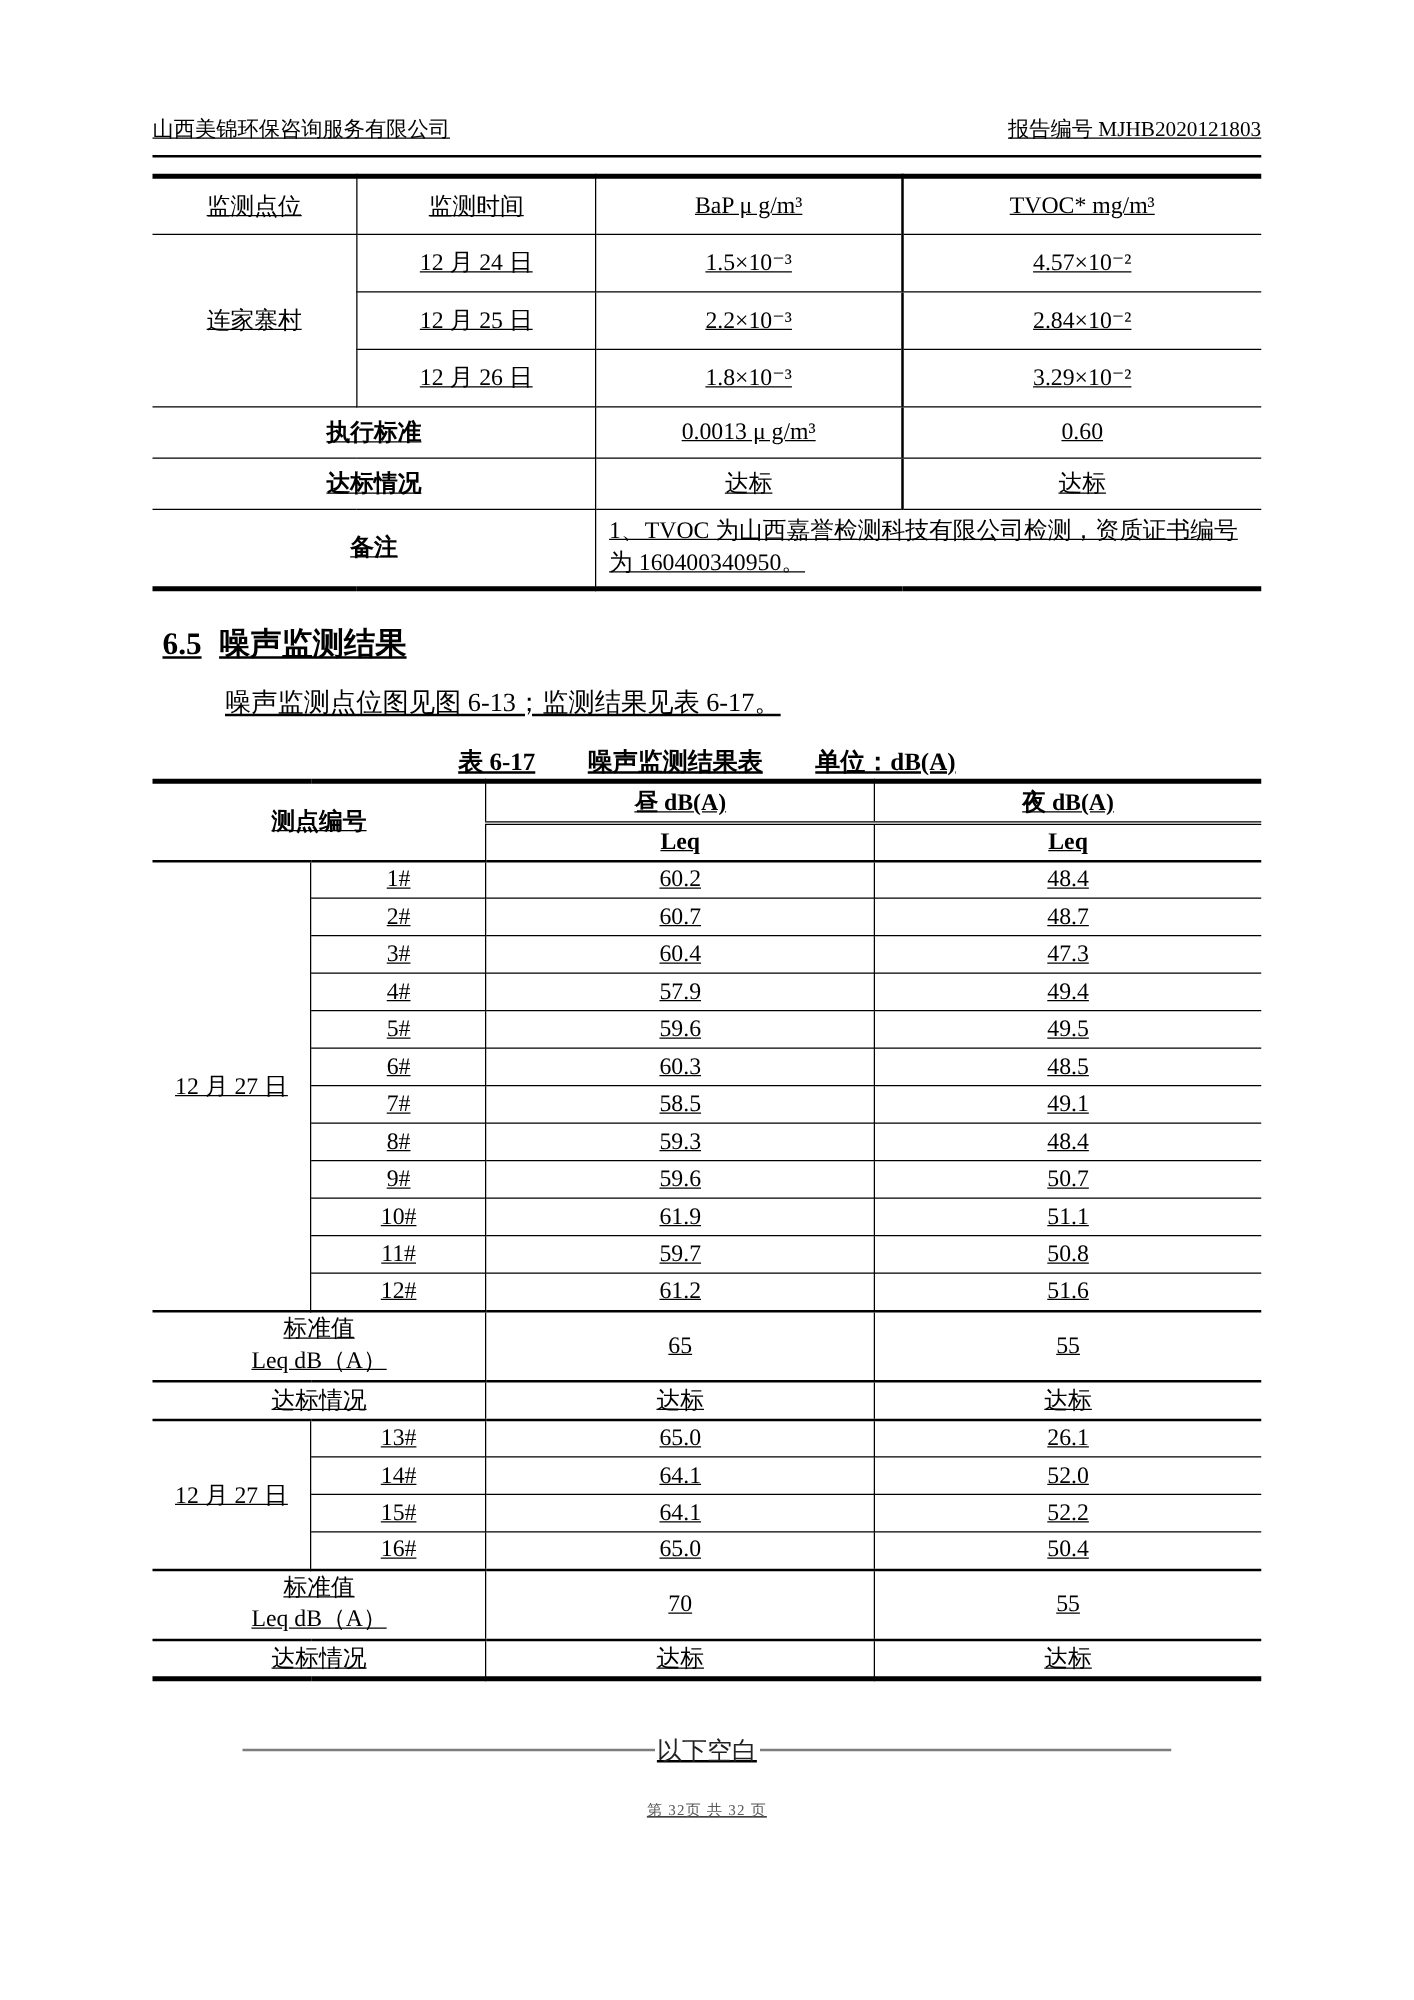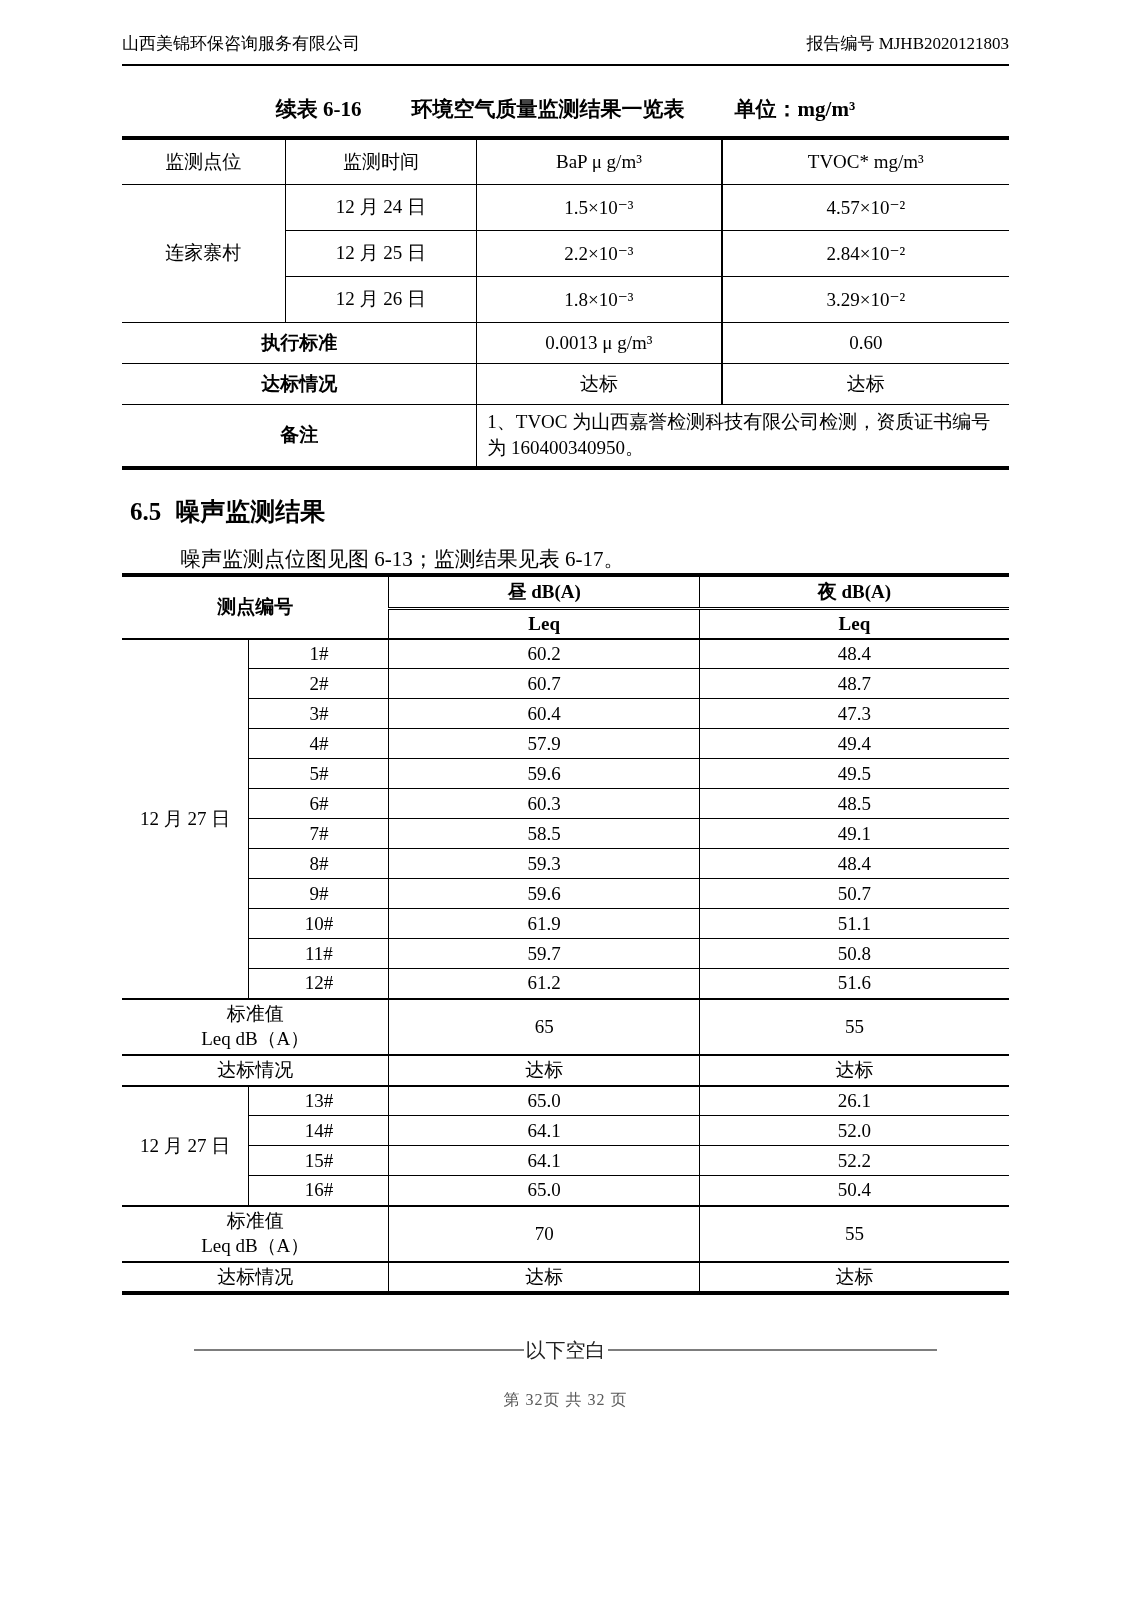--- a/index.html
+++ b/index.html
@@ -2,21 +2,21 @@
 <html><head>
 <meta charset="utf-8">
 <style>
   * { box-sizing: border-box; }
   html, body { margin: 0; padding: 0; }
   body {
     width: 1131px; height: 1600px; overflow: hidden;
     background: #ffffff; color: #000;
     font-family: "Liberation Serif", "DejaVu Serif", serif;
   }
-  .page { width: 887px; margin: 0 auto; padding-top: 32px; }
+  .page { width: 887px; margin: 0 auto; padding-top: 92px; text-decoration: underline; }
 
   
   .doc-header {
     display: flex; justify-content: space-between; align-items: flex-end;
     font-size: 17px; padding-bottom: 9px; border-bottom: 2px solid #000;
   }
 
   
   .tbl-caption {
     display: flex; justify-content: center; align-items: baseline;
@@ -65,38 +65,33 @@
 
   
   .blank-row {
     margin-top: 42px; padding: 0 72px;
     display: flex; align-items: center; gap: 2px;
     font-size: 20px; color: #222; white-space: nowrap; text-align: right;
   }
   .blank-row .rule { flex: 1; height: 0; border-top: 2px solid #7d7d7d; }
   .page-footer {
     margin-top: 26px; text-align: center;
-    font-size: 16px; color: #595959; letter-spacing: 1px;
+    font-size: 12px; color: #595959; letter-spacing: 1px;
   }
 </style>
 </head>
 <body>
 
 <div class="page">
 
   <div class="doc-header">
     <span>山西美锦环保咨询服务有限公司</span>
     <span>报告编号 MJHB2020121803</span>
   </div>
 
-  <div class="tbl-caption cap-air">
-    <span>续表 6-16</span>
-    <span>环境空气质量监测结果一览表</span>
-    <span>单位：mg/m³</span>
-  </div>
 
   <table class="t1">
     <colgroup>
         <col class="c1">
         <col class="c2">
         <col class="c3">
         <col class="c4">
       </colgroup>
     <tbody>
       <tr>
@@ -137,20 +132,25 @@
       </tr>
     </tbody>
   </table>
 
   <div class="section-heading">
     <span class="num">6.5</span><span>噪声监测结果</span>
   </div>
 
   <div class="body-para">噪声监测点位图见图 6-13；监测结果见表 6-17。</div>
 
+  <div class="tbl-caption cap-noise">
+    <span>表 6-17</span>
+    <span>噪声监测结果表</span>
+    <span>单位：dB(A)</span>
+  </div>
 
   <table class="t2">
     <colgroup>
         <col class="c1">
         <col class="c2">
         <col class="c3">
         <col class="c4">
       </colgroup>
     <tbody>
       <tr class="hrow1">

